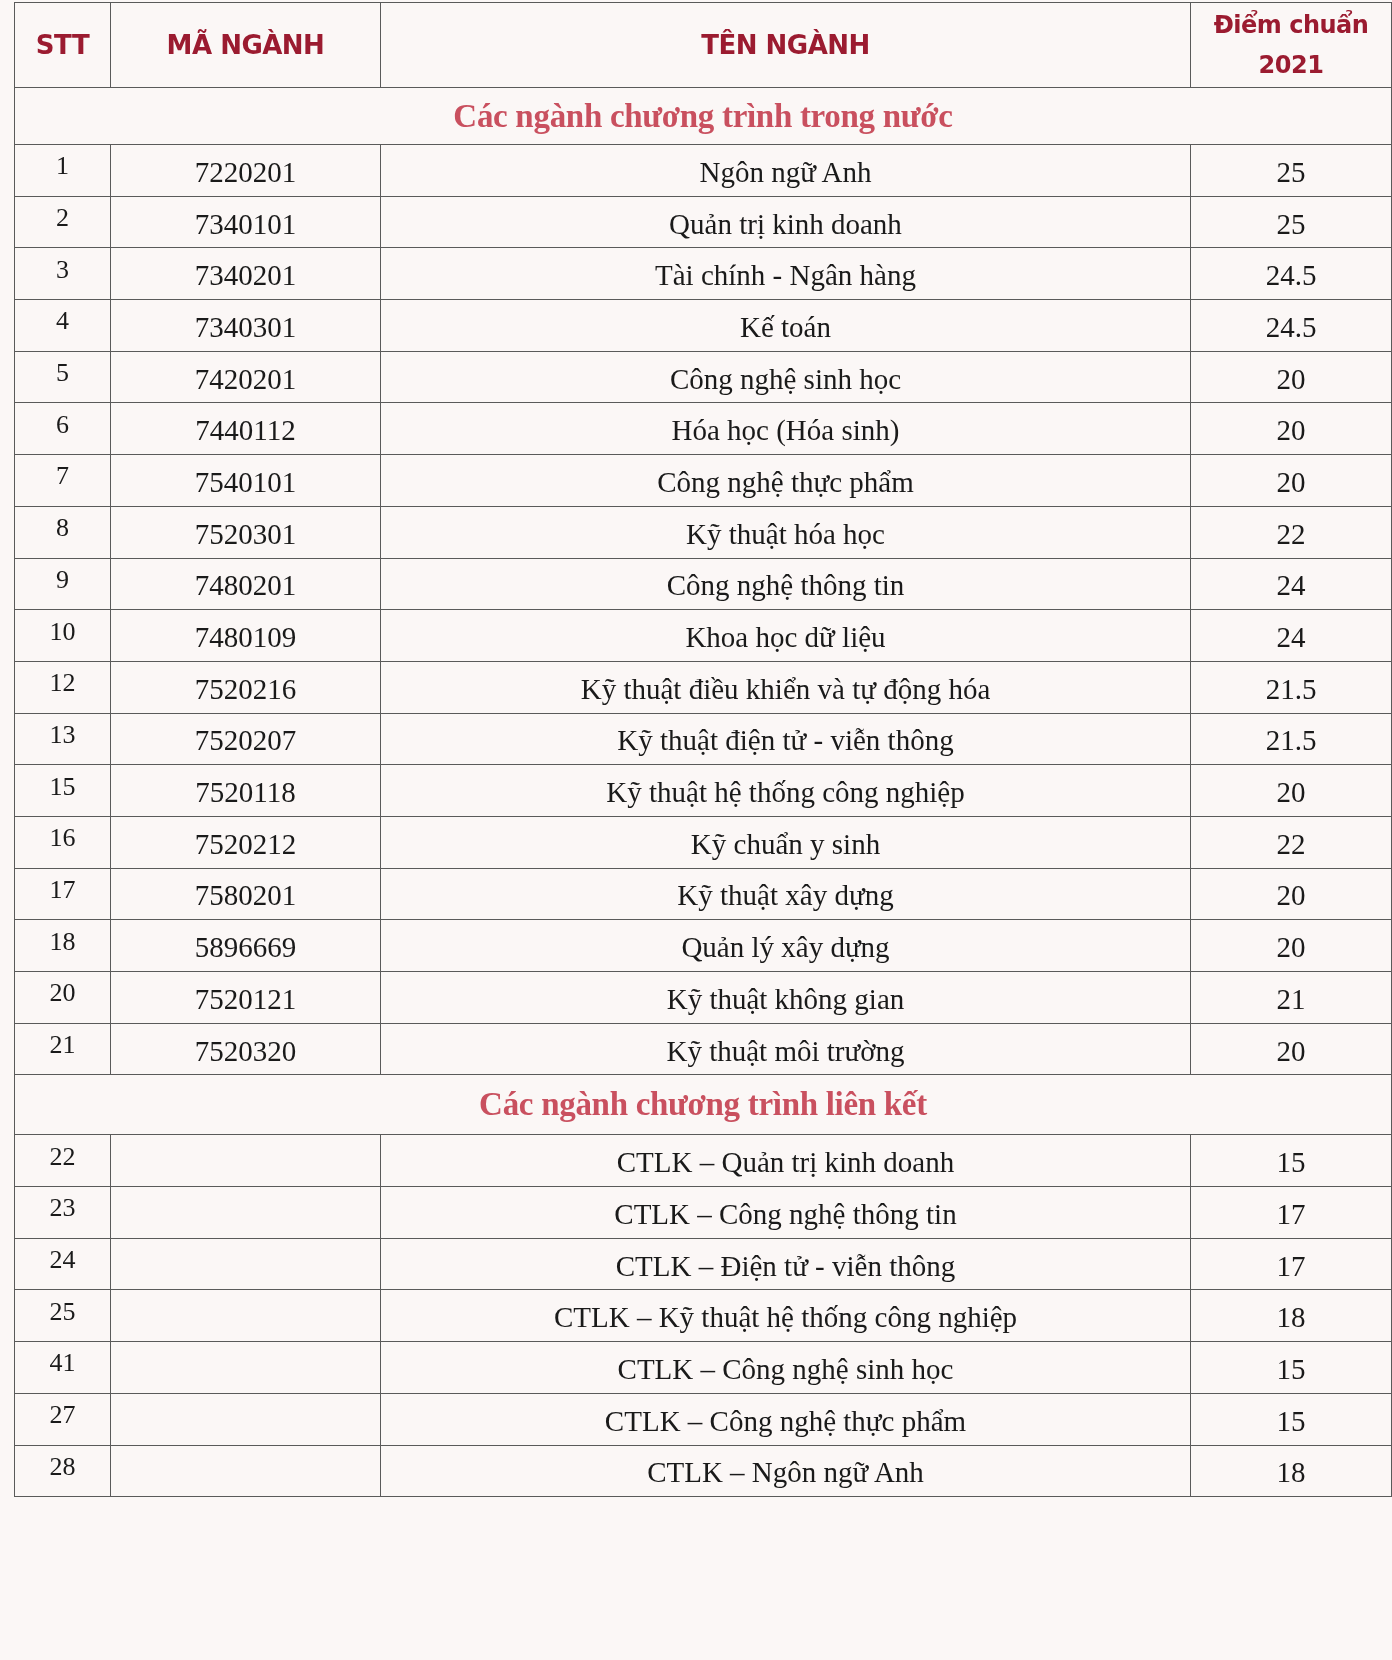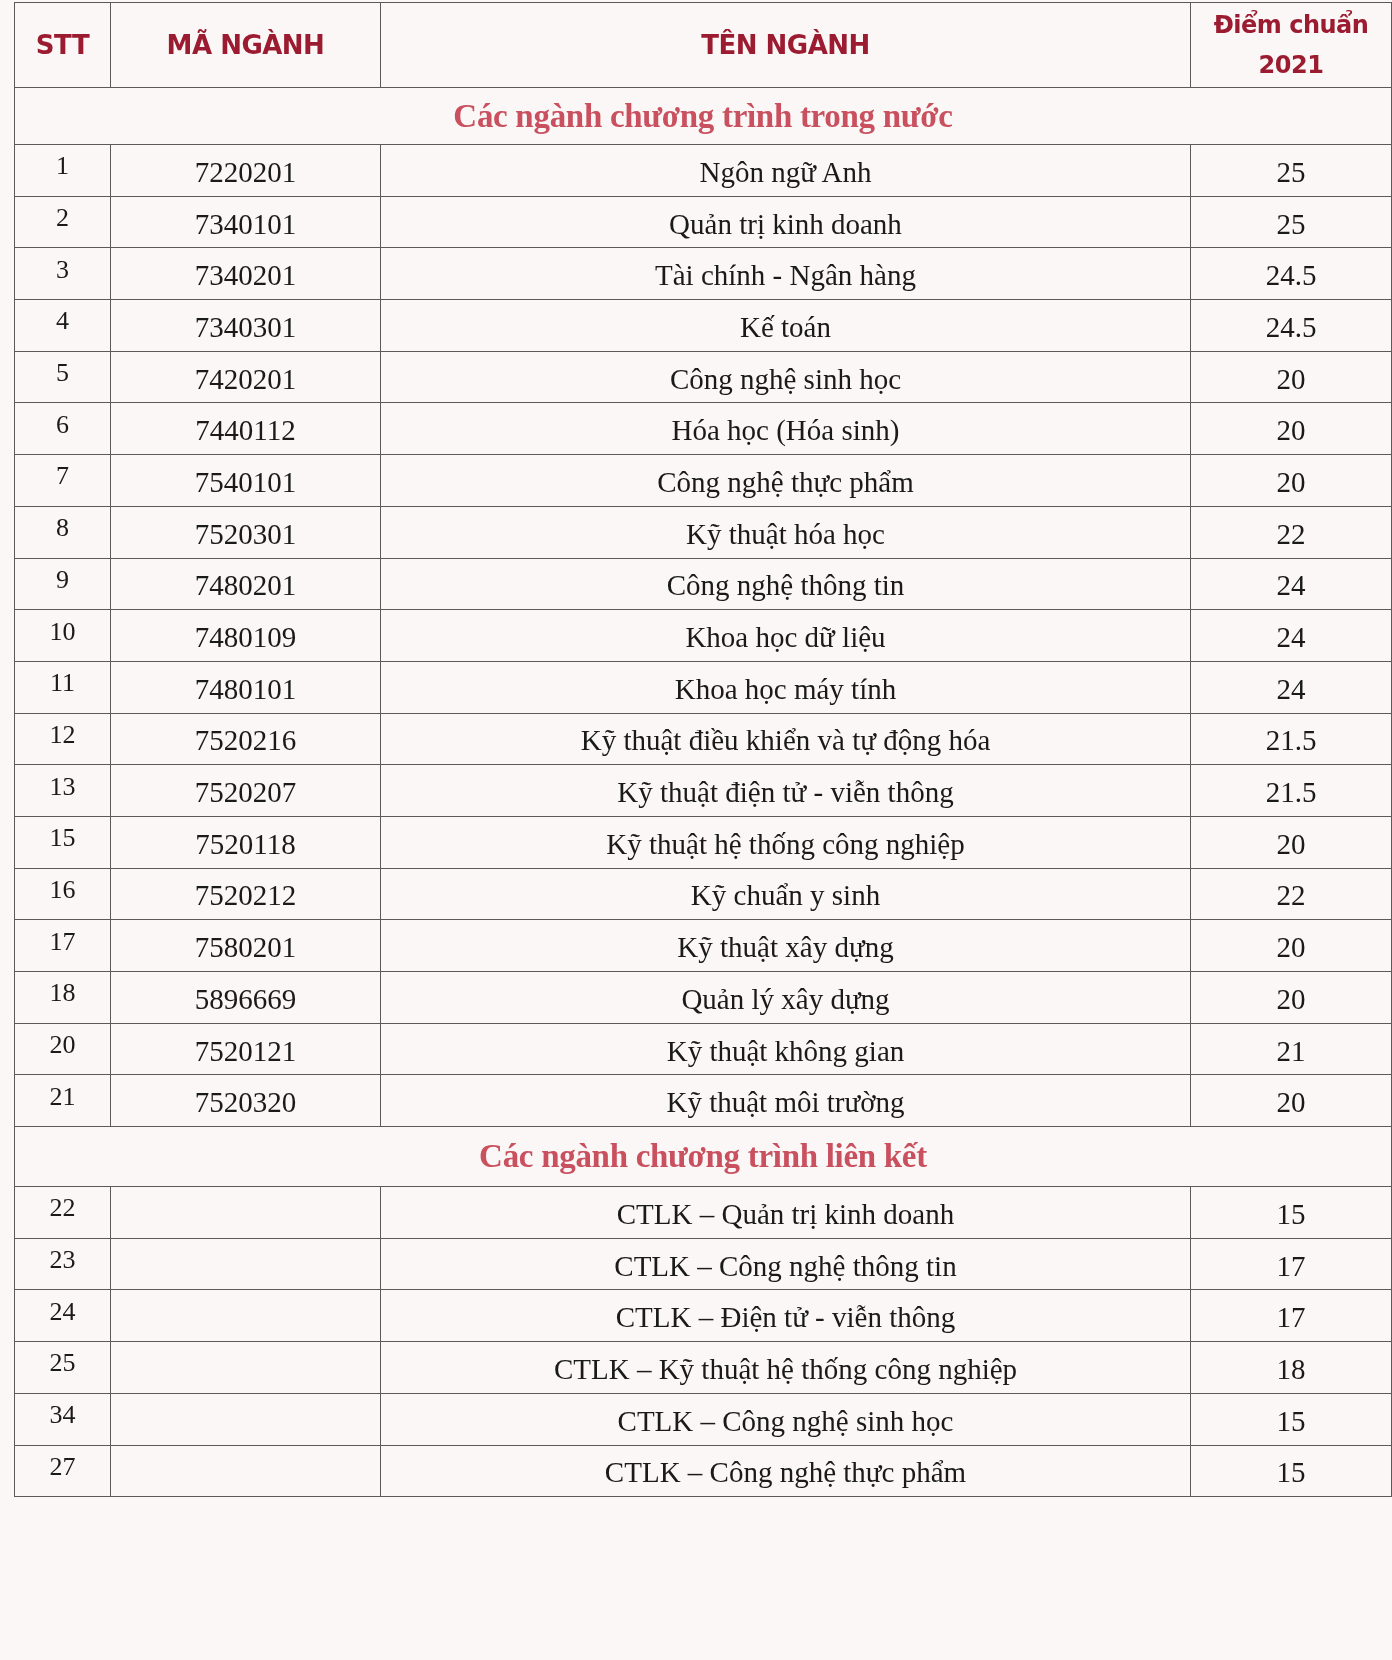--- a/index.html
+++ b/index.html
@@ -135,26 +135,20 @@
         <td class="name">Công nghệ thông tin</td>
         <td class="score">24</td>
       </tr>
       <tr class="data-row">
         <td class="stt">10</td>
         <td class="code">7480109</td>
         <td class="name">Khoa học dữ liệu</td>
         <td class="score">24</td>
       </tr>
       <tr class="data-row">
-        <td class="stt">11</td>
-        <td class="code">7480101</td>
-        <td class="name">Khoa học máy tính</td>
-        <td class="score">24</td>
-      </tr>
-      <tr class="data-row">
         <td class="stt">12</td>
         <td class="code">7520216</td>
         <td class="name">Kỹ thuật điều khiển và tự động hóa</td>
         <td class="score">21.5</td>
       </tr>
       <tr class="data-row">
         <td class="stt">13</td>
         <td class="code">7520207</td>
         <td class="name">Kỹ thuật điện tử - viễn thông</td>
         <td class="score">21.5</td>
@@ -216,25 +210,31 @@
         <td class="name">CTLK – Điện tử - viễn thông</td>
         <td class="score">17</td>
       </tr>
       <tr class="data-row">
         <td class="stt">25</td>
         <td class="code"></td>
         <td class="name">CTLK – Kỹ thuật hệ thống công nghiệp</td>
         <td class="score">18</td>
       </tr>
       <tr class="data-row">
-        <td class="stt">34</td>
+        <td class="stt">41</td>
         <td class="code"></td>
         <td class="name">CTLK – Công nghệ sinh học</td>
         <td class="score">15</td>
       </tr>
       <tr class="data-row">
         <td class="stt">27</td>
         <td class="code"></td>
         <td class="name">CTLK – Công nghệ thực phẩm</td>
         <td class="score">15</td>
+      </tr>
+      <tr class="data-row">
+        <td class="stt">28</td>
+        <td class="code"></td>
+        <td class="name">CTLK – Ngôn ngữ Anh</td>
+        <td class="score">18</td>
       </tr>
     </tbody>
 </table>
 
 </body></html>

